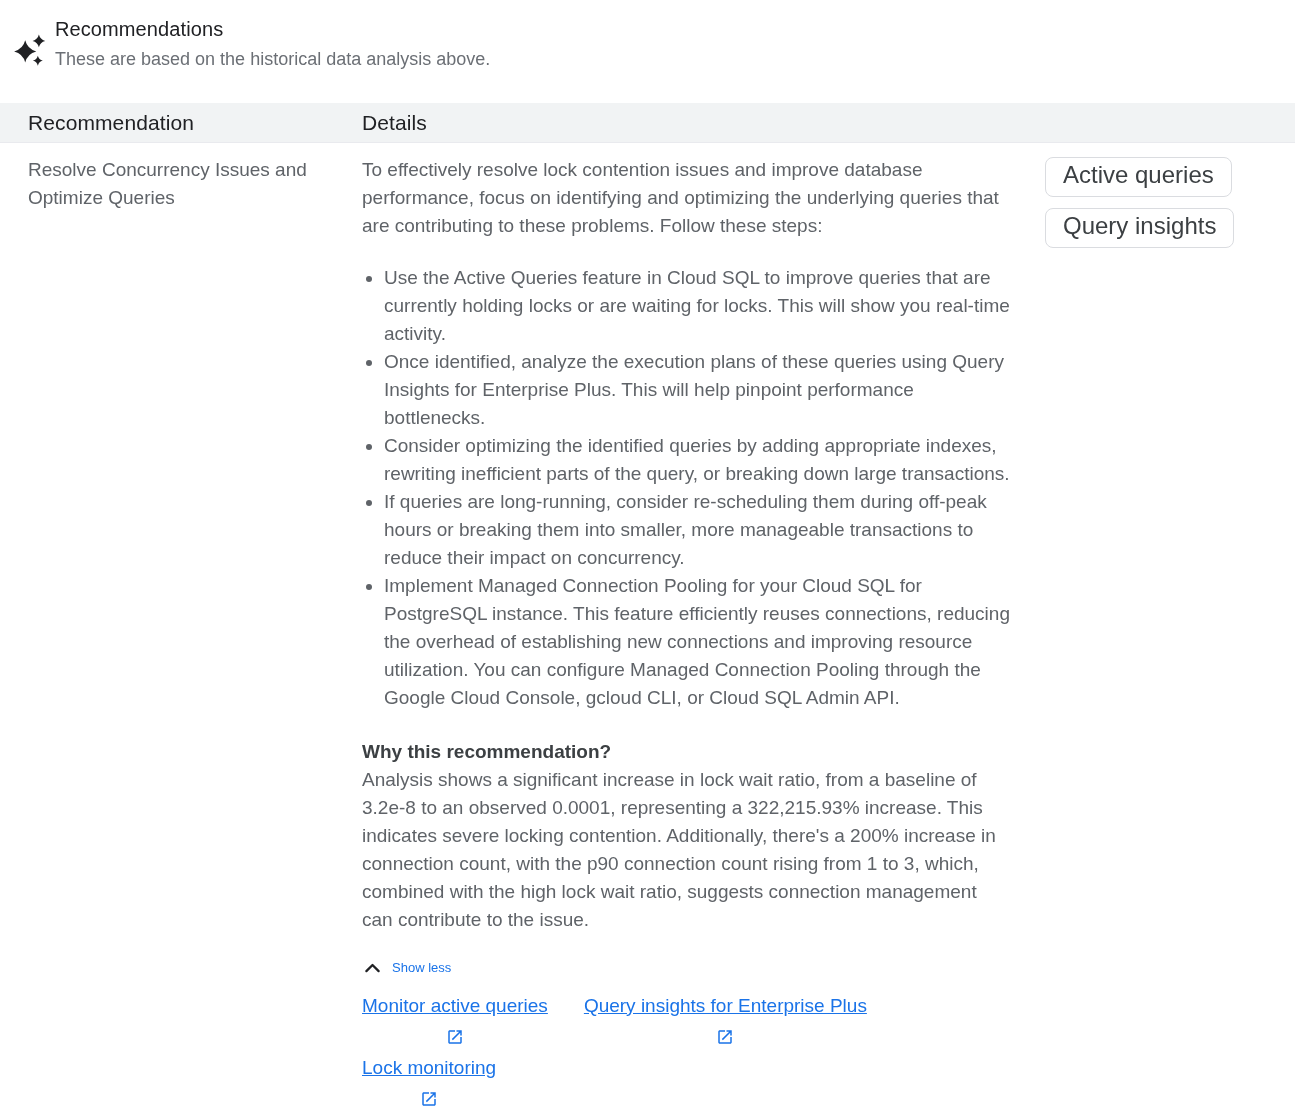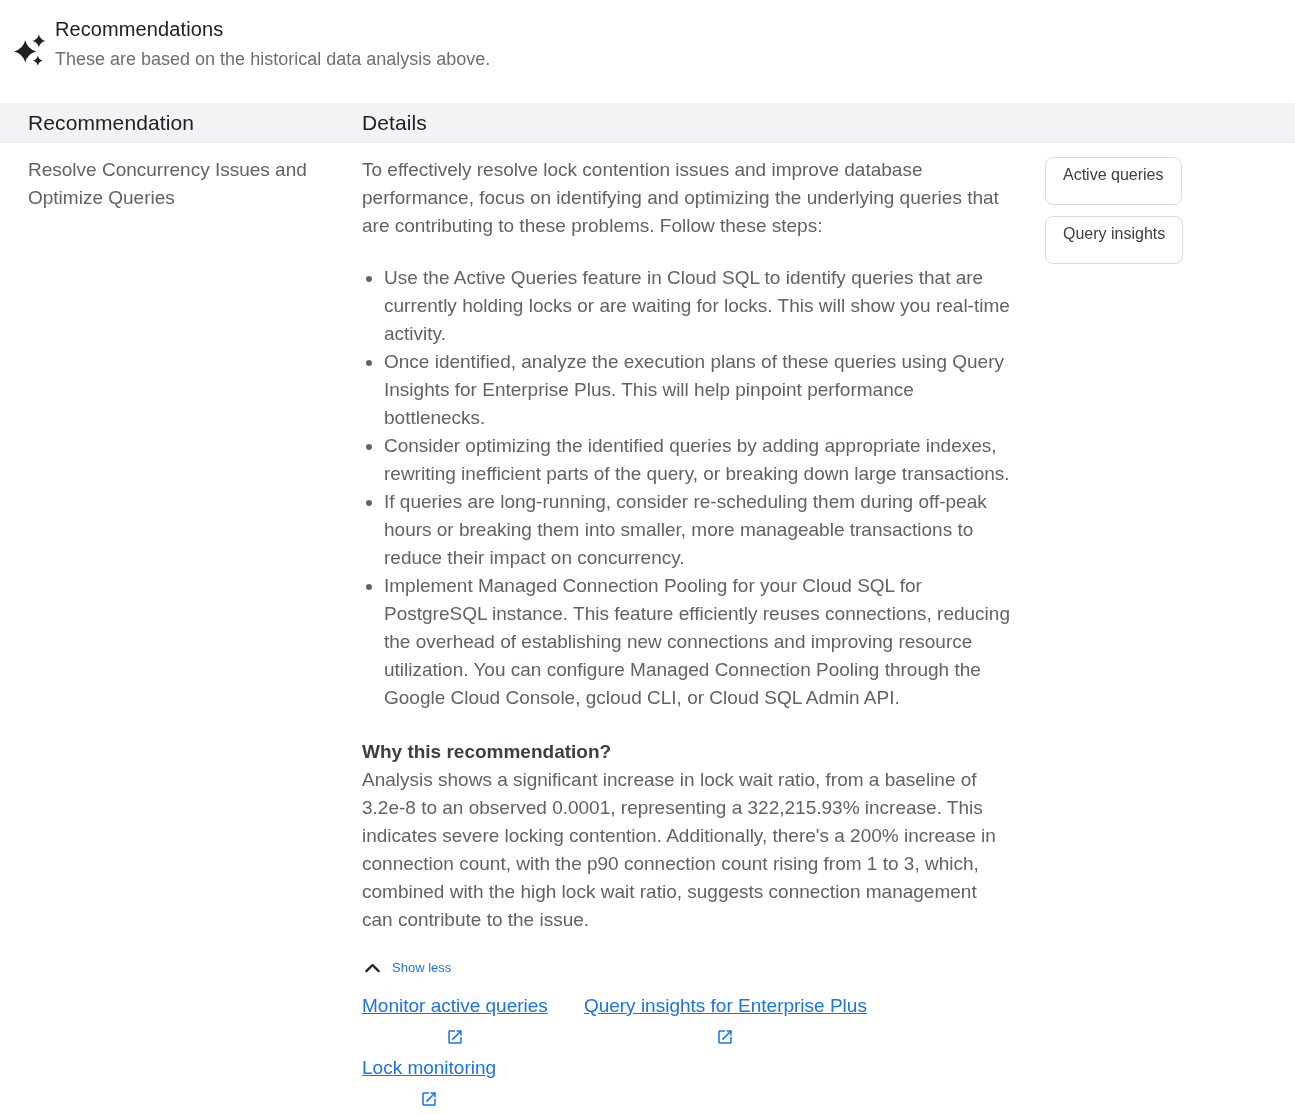--- a/index.html
+++ b/index.html
@@ -128,23 +128,23 @@
     display: flex;
     flex-direction: column;
     align-items: flex-start;
     gap: 11px;
     padding-top: 1px;
   }
   .chip {
     background: #ffffff;
     border: 1px solid #dadce0;
     border-radius: 8px;
-    padding: 3px 17px 16px 17px;
+    padding: 3px 17px 8px 17px;
     font-family: inherit;
-    font-size: 16px;
+    font-size: 24px;
     font-weight: 500;
     color: #3c4043;
     line-height: 27px;
     cursor: pointer;
     white-space: nowrap;
   }
 
   .bottom-divider {
     border-top: 1px solid #dadce0;
     margin-top: 7px;
@@ -177,21 +177,21 @@
 
   <div class="trow">
 
     <div class="cell-rec">Resolve Concurrency Issues and Optimize Queries</div>
 
     <div class="cell-details">
 
       <p class="intro">To effectively resolve lock contention issues and improve database performance, focus on identifying and optimizing the underlying queries that are contributing to these problems. Follow these steps:</p>
 
       <ul>
-        <li>Use the Active Queries feature in Cloud SQL to identify queries that are currently holding locks or are waiting for locks. This will show you real-time activity.</li>
+        <li>Use the Active Queries feature in Cloud SQL to improve queries that are currently holding locks or are waiting for locks. This will show you real-time activity.</li>
         <li>Once identified, analyze the execution plans of these queries using Query Insights for Enterprise Plus. This will help pinpoint performance bottlenecks.</li>
         <li>Consider optimizing the identified queries by adding appropriate indexes, rewriting inefficient parts of the query, or breaking down large transactions.</li>
         <li>If queries are long-running, consider re-scheduling them during off-peak hours or breaking them into smaller, more manageable transactions to reduce their impact on concurrency.</li>
         <li>Implement Managed Connection Pooling for your Cloud SQL for PostgreSQL instance. This feature efficiently reuses connections, reducing the overhead of establishing new connections and improving resource utilization. You can configure Managed Connection Pooling through the Google Cloud Console, gcloud CLI, or Cloud SQL Admin API.</li>
       </ul>
 
       <div class="why-heading">Why this recommendation?</div>
 
       <p class="why-text">Analysis shows a significant increase in lock wait ratio, from a baseline of 3.2e-8 to an observed 0.0001, representing a 322,215.93% increase. This indicates severe locking contention. Additionally, there's a 200% increase in connection count, with the p90 connection count rising from 1 to 3, which, combined with the high lock wait ratio, suggests connection management can contribute to the issue.</p>
 

